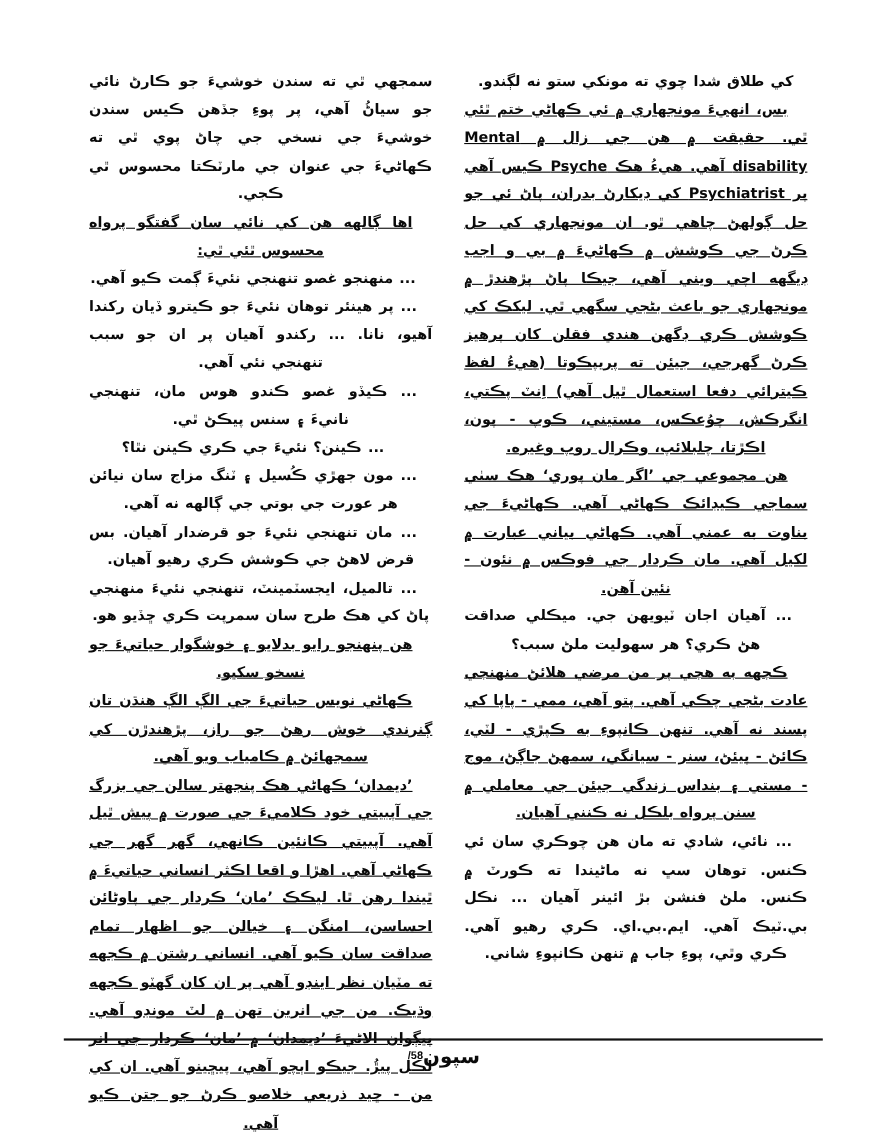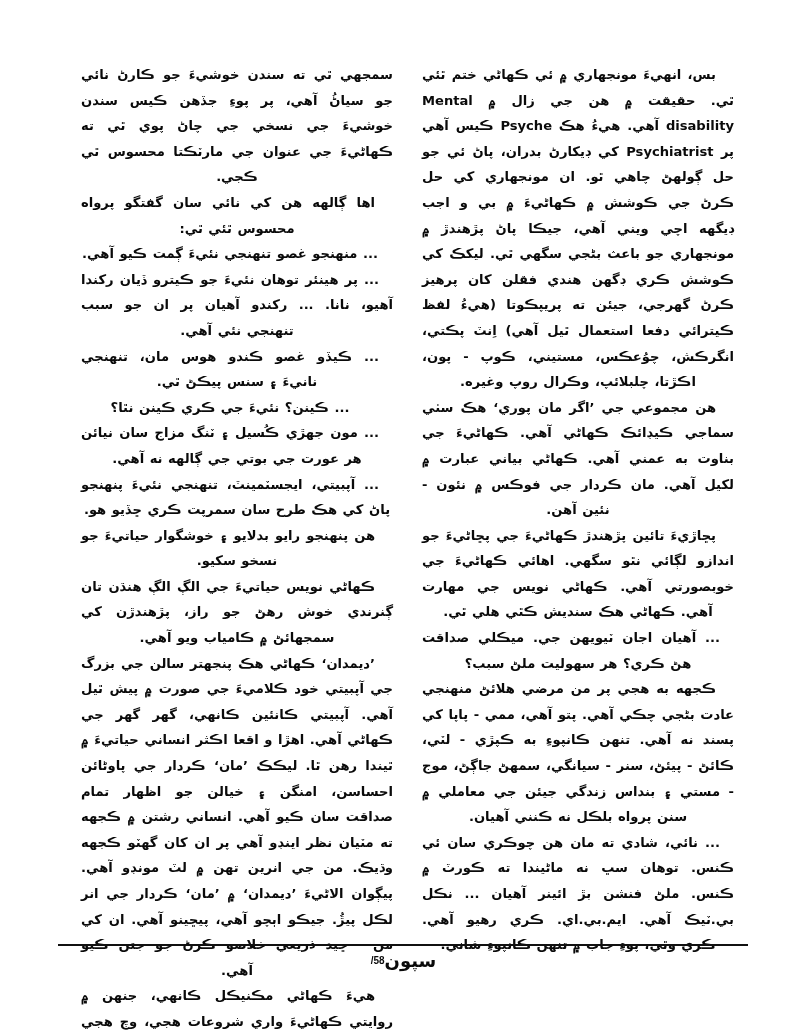--- a/index.html
+++ b/index.html
@@ -47,20 +47,21 @@
     font-weight: 700;
     letter-spacing: 0px;
     word-spacing: 1px;
     text-align: justify;
     text-align-last: center;
     unicode-bidi: plaintext;
   }
   .para.indent {
     text-indent: 18px;
     text-align-last: center;
+    text-decoration: underline;
   }
   .para.bullet {
     text-indent: 14px;
   }
   
   .footer {
     position: absolute;
     left: 58px;
     right: 52px;
     top: 944px;
@@ -94,38 +95,39 @@
   }
 </style>
 </head>
 <body>
 
 <div class="page">
 
   <div class="columns">
 
     <div class="col">
+      <p class="para">کي طلاق شدا چوي ته مونکي ستو نه لڳندو.</p>
       <p class="para indent">بس، انهيءَ مونجهاري ۾ ئي ڪهاڻي ختم ٿئي ٿي. حقيقت ۾ هن جي زال ۾ Mental disability آهي. هيءُ هڪ Psyche ڪيس آهي پر Psychiatrist کي ڊيکارڻ بدران، پاڻ ئي جو حل ڳولهڻ چاهي ٿو. ان مونجهاري کي حل ڪرڻ جي ڪوشش ۾ ڪهاڻيءَ ۾ بي و اجب ڊيگهه اچي ويني آهي، جيڪا پاڻ پڙهندڙ ۾ مونجهاري جو باعث بڻجي سگهي ٿي. ليکڪ کي ڪوشش ڪري ڊگهن هندي فقلن کان پرهيز ڪرڻ گهرجي، جيئن ته پريپڪوتا (هيءُ لفظ ڪيترائي دفعا استعمال ٿيل آهي) اِنٽ پڪتي، انگرڪش، چوُعڪس، مستيني، ڪوپ - پون، اڪڙتا، چلبلائپ، وڪرال روپ وغيره.</p>
       <p class="para indent">هن مجموعي جي ’اگر مان پوري‘ هڪ سٺي سماجي ڪيڊائڪ ڪهاڻي آهي. ڪهاڻيءَ جي بناوت به عمني آهي. ڪهاڻي بياني عبارت ۾ لکيل آهي. مان ڪردار جي فوڪس ۾ نئون - نئين آهن.</p>
-      <p class="para indent">پڇاڙيءَ تائين پڙهندڙ ڪهاڻيءَ جي پڇاڻيءَ جو اندازو لڳائي نٿو سگهي. اهائي ڪهاڻيءَ جي خوبصورتي آهي. ڪهاڻي نويس جي مهارت آهي. ڪهاڻي هڪ سنديش ڪٿي هلي ٿي.</p>
       <p class="para bullet">... آهيان اجان ٽيويهن جي. ميڪلي صداقت هڻ ڪري؟ هر سهوليت ملڻ سبب؟</p>
       <p class="para indent">ڪجهه به هجي پر من مرضي هلائڻ منهنجي عادت بڻجي چڪي آهي. پتو آهي، ممي - پاپا کي پسند نه آهي. تنهن ڪانپوءِ به ڪپڙي - لٽي، ڪائڻ - پيئڻ، سنر - سيانگي، سمهڻ جاڳڻ، موج - مستي ۽ بنداس زندگي جيئن جي معاملي ۾ سنن پرواه بلڪل نه ڪنني آهيان.</p>
       <p class="para bullet">... نائي، شادي ته مان هن چوڪري سان ئي ڪنس. توهان سڀ نه ماڻيندا ته ڪورٽ ۾ ڪنس. ملڻ فنشن بڙ ائينر آهيان ... نڪل بي.ٽيڪ آهي. ايم.بي.اي. ڪري رهيو آهي. ڪري وٿي، پوءِ جاب ۾ تنهن ڪانپوءِ شاني.</p>
 
     </div>
 
     <div class="col">
       <p class="para">سمجهي ٿي ته سندن خوشيءَ جو ڪارڻ نائي جو سياڻُ آهي، پر پوءِ جڏهن ڪيس سندن خوشيءَ جي نسخي جي چاڻ پوي ٿي ته ڪهاڻيءَ جي عنوان جي مارٽڪتا محسوس ٿي ڪجي.</p>
       <p class="para indent">اها ڳالهه هن کي نائي سان گفتگو پرواه محسوس ٿئي ٿي:</p>
       <p class="para bullet">... منهنجو غصو تنهنجي نئيءَ ڳمت ڪيو آهي.</p>
       <p class="para bullet">... پر هينئر توهان نئيءَ جو ڪيترو ڏيان رکندا آهيو، نانا. ... رکندو آهيان پر ان جو سبب تنهنجي نئي آهي.</p>
       <p class="para bullet">... ڪيڏو غصو ڪندو هوس مان، تنهنجي نانيءَ ۽ سنس پيڪڻ ٿي.</p>
       <p class="para bullet">... ڪينن؟ نئيءَ جي ڪري ڪينن نٿا؟</p>
       <p class="para bullet">... مون جهڙي ڪُسيل ۽ ٽنگ مزاج سان نيائن هر عورت جي بوتي جي ڳالهه نه آهي.</p>
-      <p class="para bullet">... آپبيتي، ايجسٽمينٽ، تنهنجي نئيءَ پنهنجو پاڻ کي هڪ طرح سان سمرپت ڪري ڇڏيو هو.</p>
+      <p class="para bullet">... مان تنهنجي نئيءَ جو قرضدار آهيان. بس قرض لاهڻ جي ڪوشش ڪري رهيو آهيان.</p>
+      <p class="para bullet">... تالميل، ايجسٽمينٽ، تنهنجي نئيءَ منهنجي پاڻ کي هڪ طرح سان سمرپت ڪري ڇڏيو هو.</p>
       <p class="para indent">هن پنهنجو رايو بدلايو ۽ خوشگوار حياتيءَ جو نسخو سکيو.</p>
       <p class="para indent">ڪهاڻي نويس حياتيءَ جي الڳ الڳ هنڌن تان ڳنرندي خوش رهڻ جو راز، پڙهندڙن کي سمجهائڻ ۾ ڪامياب ويو آهي.</p>
       <p class="para indent">’ديمدان‘ ڪهاڻي هڪ پنجهتر سالن جي بزرگ جي آپبيتي خود ڪلاميءَ جي صورت ۾ پيش ٿيل آهي. آپبيتي ڪانئين ڪانهي، گهر گهر جي ڪهاڻي آهي. اهڙا و اقعا اڪثر انساني حياتيءَ ۾ ٿيندا رهن ٿا. ليڪڪ ’مان‘ ڪردار جي پاوڻائن احساسن، امنگن ۽ خيالن جو اظهار تمام صداقت سان ڪيو آهي. انساني رشتن ۾ ڪجهه ته مٽيان نظر اينڊو آهي پر ان کان گهٽو ڪجهه وڌيڪ. من جي انرين تهن ۾ لٽ مونڊو آهي. پيڳوان الاڻيءَ ’ديمدان‘ ۾ ’مان‘ ڪردار جي انر لڪل پيڙُ. جيڪو اٻچو آهي، پيڇينو آهي. ان کي من - ڇيد ذريعي خلاصو ڪرڻ جو جتن ڪيو آهي.</p>
       <p class="para indent">هيءَ ڪهاڻي مڪنيڪل ڪانهي، جنهن ۾ روايتي ڪهاڻيءَ واري شروعات هجي، وچ هجي ۽ ڪلائيميڪس هجي. پٽ - تنهن جي رشتن، سندن پاڻ ڏانهن وهنوار</p>
     </div>
 
   </div>
 
   <div class="footer">
     <div class="footer-rule"></div>

